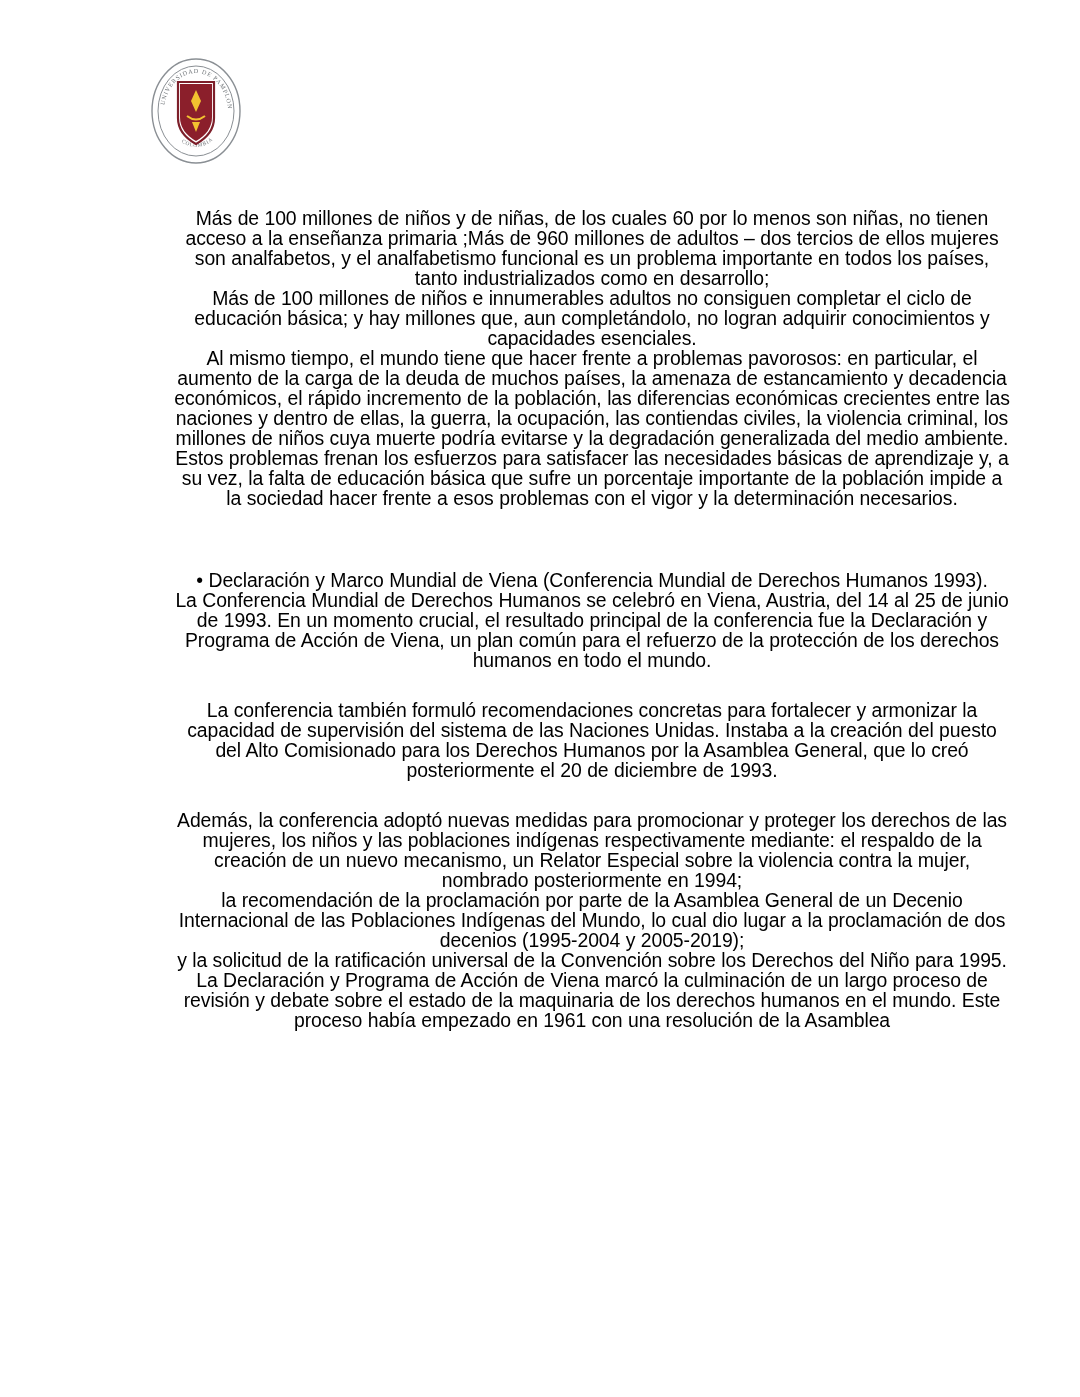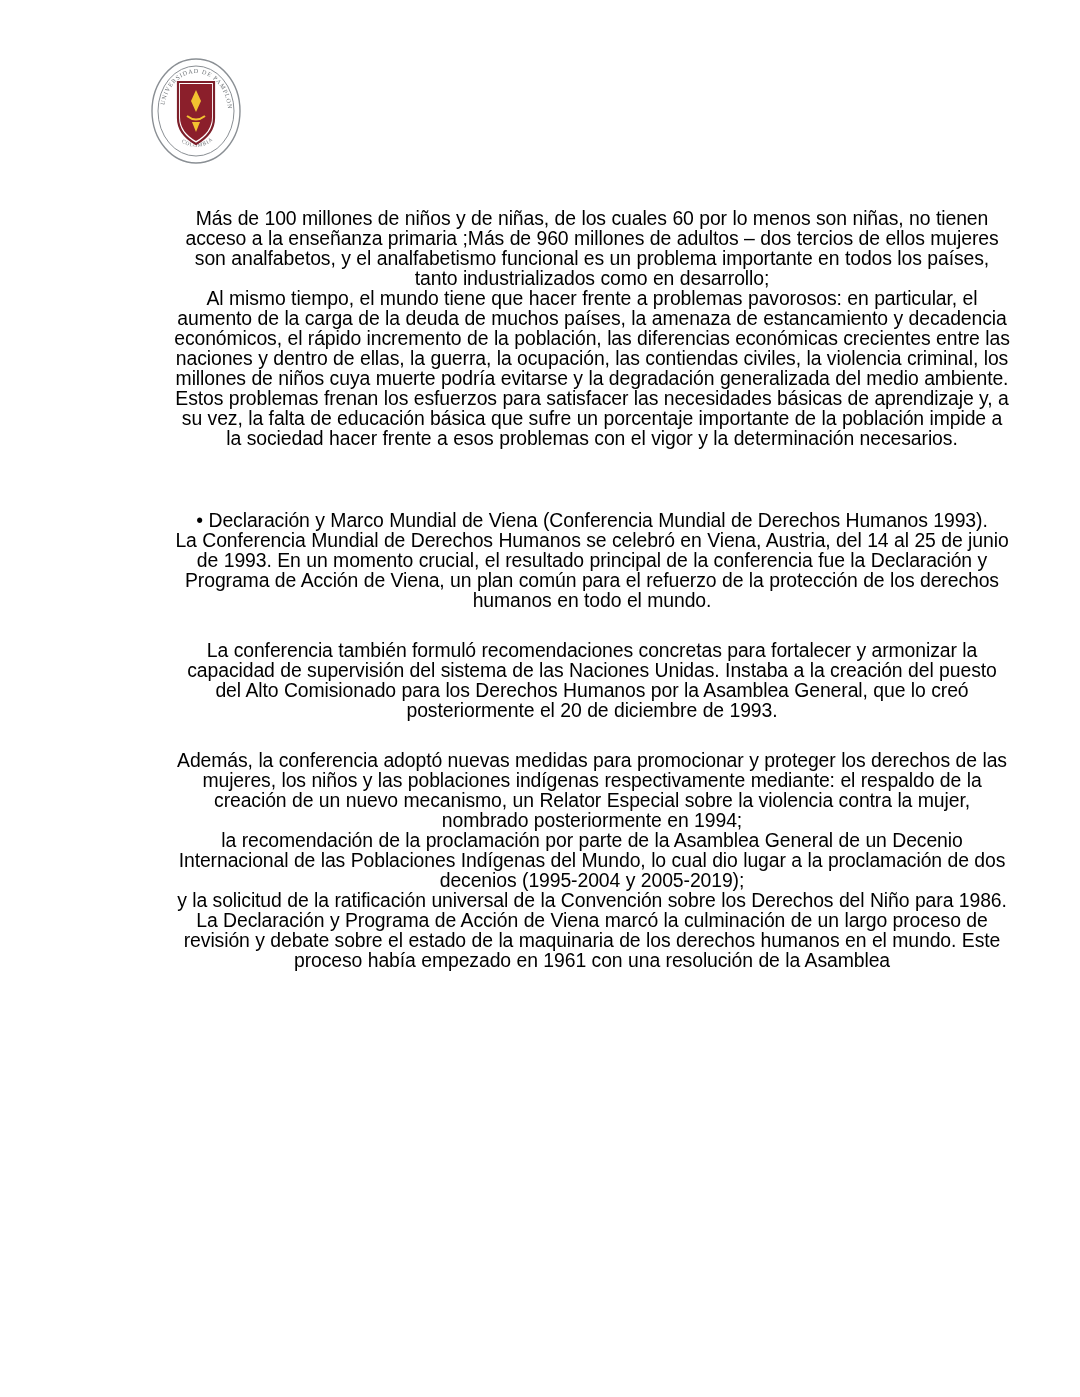--- a/index.html
+++ b/index.html
@@ -79,24 +79,25 @@
       <path d="M 32 28 L 64 28 L 64 61 Q 64 76 48 85 Q 32 76 32 61 Z" fill="#8b1f2b"></path>
       <path d="M 48 34 L 53 45 L 48 56 L 43 45 Z" fill="#f2c230"></path>
       <circle cx="48" cy="45" r="3.4" fill="#f2c230"></circle>
       <path d="M 39 60 Q 48 67 57 60" fill="none" stroke="#f2c230" stroke-width="2"></path>
       <path d="M 44 66 L 52 66 L 48 76 Z" fill="#f2c230"></path>
     </svg>
   </div>
 
   <div class="content">
     <p>Más de 100 millones de niños y de niñas, de los cuales 60 por lo menos son niñas, no tienen acceso a la enseñanza primaria ;Más de 960 millones de adultos – dos tercios de ellos mujeres son analfabetos, y el analfabetismo funcional es un problema importante en todos los países, tanto industrializados como en desarrollo;</p>
+    <p> Más de 100 millones de niños e innumerables adultos no consiguen completar el ciclo de educación básica; y hay millones que, aun completándolo, no logran adquirir conocimientos y capacidades esenciales.</p>
     <p>Al mismo tiempo, el mundo tiene que hacer frente a problemas pavorosos: en particular, el aumento de la carga de la deuda de muchos países, la amenaza de estancamiento y decadencia económicos, el rápido incremento de la población, las diferencias económicas crecientes entre las naciones y dentro de ellas, la guerra, la ocupación, las contiendas civiles, la violencia criminal, los millones de niños cuya muerte podría evitarse y la degradación generalizada del medio ambiente.</p>
     <p>Estos problemas frenan los esfuerzos para satisfacer las necesidades básicas de aprendizaje y, a su vez, la falta de educación básica que sufre un porcentaje importante de la población impide a la sociedad hacer frente a esos problemas con el vigor y la determinación necesarios.</p>
     <p class="heading big-gap">• Declaración y Marco Mundial de Viena (Conferencia Mundial de Derechos Humanos 1993).</p>
     <p>La Conferencia Mundial de Derechos Humanos se celebró en Viena, Austria, del 14 al 25 de junio de 1993. En un momento crucial, el resultado principal de la conferencia fue la Declaración y Programa de Acción de Viena, un plan común para el refuerzo de la protección de los derechos humanos en todo el mundo.</p>
     <p class="gap-before">La conferencia también formuló recomendaciones concretas para fortalecer y armonizar la capacidad de supervisión del sistema de las Naciones Unidas. Instaba a la creación del puesto del Alto Comisionado para los Derechos Humanos por la Asamblea General, que lo creó posteriormente el 20 de diciembre de 1993.</p>
     <p class="gap-before">Además, la conferencia adoptó nuevas medidas para promocionar y proteger los derechos de las mujeres, los niños y las poblaciones indígenas respectivamente mediante: el respaldo de la creación de un nuevo mecanismo, un Relator Especial sobre la violencia contra la mujer, nombrado posteriormente en 1994;</p>
     <p>la recomendación de la proclamación por parte de la Asamblea General de un Decenio Internacional de las Poblaciones Indígenas del Mundo, lo cual dio lugar a la proclamación de dos decenios (1995-2004 y 2005-2019);</p>
-    <p>y la solicitud de la ratificación universal de la Convención sobre los Derechos del Niño para 1986.</p>
+    <p>y la solicitud de la ratificación universal de la Convención sobre los Derechos del Niño para 1995.</p>
     <p>La Declaración y Programa de Acción de Viena marcó la culminación de un largo proceso de revisión y debate sobre el estado de la maquinaria de los derechos humanos en el mundo. Este proceso había empezado en 1961 con una resolución de la Asamblea</p>
   </div>
 
 </div>
 
 </body></html>

